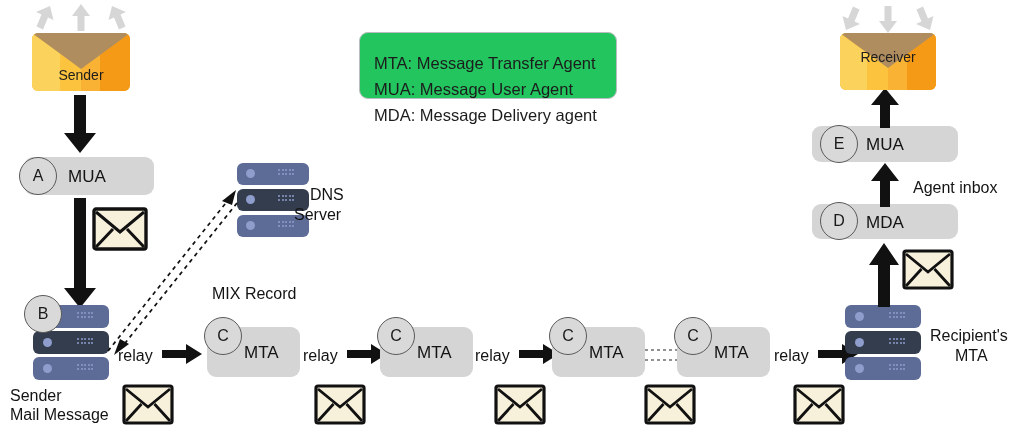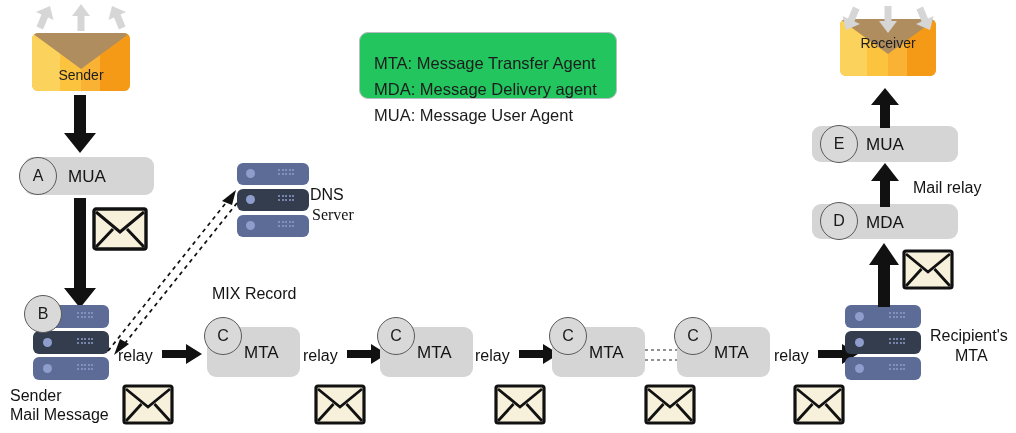--- a/index.html
+++ b/index.html
@@ -272,21 +272,21 @@
         <i></i>
         <i></i>
         <i></i>
         <i></i>
         <i></i>
         <i></i>
         <i></i>
     </div>
   </div>
   <div class="txt center" style="left:310px; top:185px; width:86px;">DNS</div>
-  <div class="txt center" style="left:312px; top:205px; width:86px;font-family:Liberation Serif, serif;">Server</div>
+  <div class="txt center" style="left:294px; top:205px; width:86px;">Server</div>
 
   <div class="abs" style="left:100px; top:185px; width:160px; height:170px;">
     <svg width="160" height="170" viewBox="0 0 160 170">
 
       <line x1="8" y1="166" x2="129" y2="14" stroke="#111111" stroke-width="1.7" stroke-dasharray="4,4"></line>
       <polygon points="136,5 122,16 132,20" fill="#111111"></polygon>
 
       <line x1="137" y1="18" x2="22" y2="162" stroke="#111111" stroke-width="1.7" stroke-dasharray="4,4"></line>
       <polygon points="14,170 29,159 20,154" fill="#111111"></polygon>
     </svg>
@@ -406,33 +406,33 @@
 
   <div class="stage abs" style="left:812px; top:204px; width:146px; height:35px;"></div>
   <div class="step-circle" style="left:820px; top:202px;">D</div>
   <div class="stage-label" style="left:866px; top:213px;">MDA</div>
 
   <div class="abs" style="left:869px; top:163px; width:32px; height:44px;">
     <svg width="32" height="44" viewBox="0 0 32 44">
       <path d="M11 44 V18 H2 L16 0 L30 18 H21 V44 Z" fill="#111111"></path>
     </svg>
   </div>
-  <div class="txt" style="left:913px; top:178px;">Mail relay</div>
+  <div class="txt" style="left:913px; top:178px;">Agent inbox</div>
 
   <div class="stage abs" style="left:812px; top:126px; width:146px; height:36px;"></div>
   <div class="step-circle" style="left:820px; top:125px;">E</div>
   <div class="stage-label" style="left:866px; top:135px;">MUA</div>
 
   <div class="abs" style="left:869px; top:88px; width:32px; height:40px;">
     <svg width="32" height="40" viewBox="0 0 32 40">
       <path d="M11 40 V17 H2 L16 0 L30 17 H21 V40 Z" fill="#111111"></path>
     </svg>
   </div>
 
-  <div class="user-env" style="left:840px; top:19px; width:96px; height:40px;">
+  <div class="user-env" style="left:840px; top:33px; width:96px; height:40px;">
     <svg width="96" height="57" viewBox="0 0 96 57">
       <defs>
         <clipPath id="clipR">
             <rect x="0" y="0" width="96" height="57" rx="6" ry="6"></rect>
           </clipPath>
       </defs>
       <g clip-path="url(#clipR)">
         <rect x="0" y="0" width="96" height="57" fill="#f9b233"></rect>
         <polygon points="0,0 0,57 27,57 27,20" fill="#fbd25b"></polygon>
         <polygon points="27,20 27,57 48,57 48,32" fill="#fbc33e"></polygon>
@@ -487,17 +487,17 @@
   <div class="mail" style="left:793px; top:384px; width:52px; height:41px;">
     <svg width="52" height="41" viewBox="0 0 52 41">
       <rect x="2" y="2" width="48" height="37" rx="2" fill="#f7f0da" stroke="#111111" stroke-width="3.2"></rect>
       <path d="M4 5 L26 23 L48 5" fill="none" stroke="#111111" stroke-width="2.8"></path>
       <path d="M4 37 L19.5 20 M48 37 L32.5 20" fill="none" stroke="#111111" stroke-width="2.8"></path>
     </svg>
   </div>
 
   <div class="legend-box abs">
     <div class="legend-line">MTA: Message Transfer Agent</div>
+    <div class="legend-line">MUA: Message User Agent</div>
     <div class="legend-line">MDA: Message Delivery agent</div>
-    <div class="legend-line">MUA: Message User Agent</div>
   </div>
 
 </div>
 
 </body></html>

